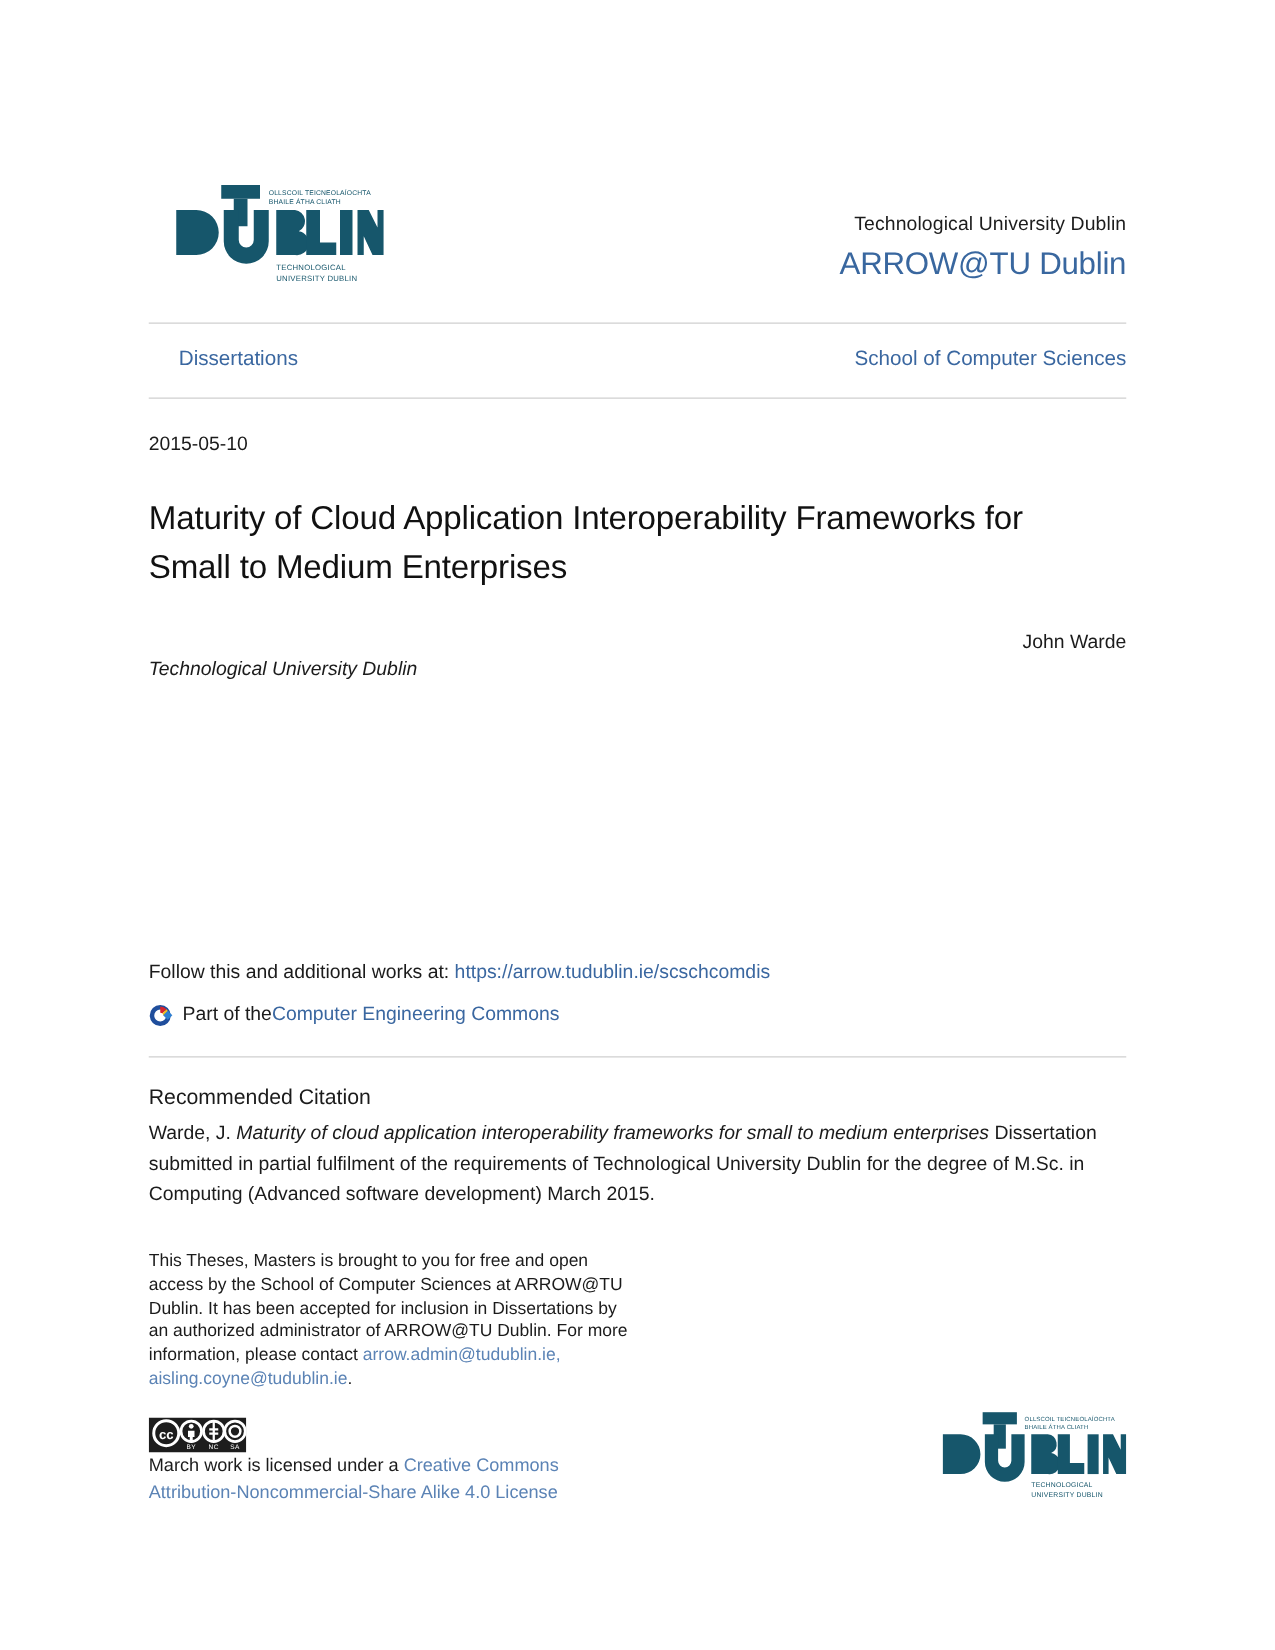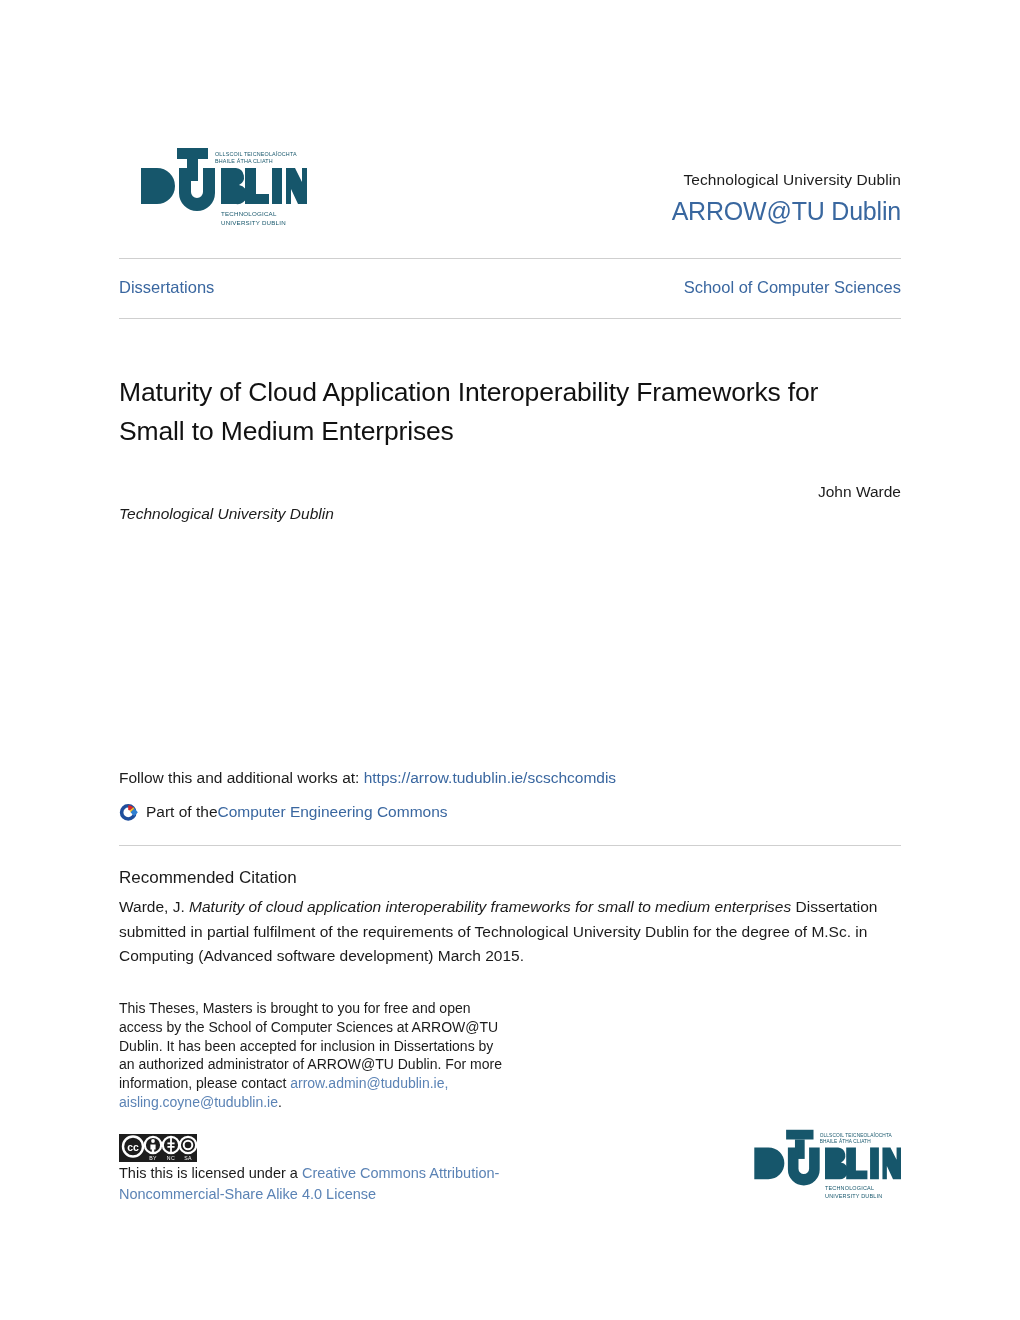--- a/index.html
+++ b/index.html
@@ -68,20 +68,21 @@
     border: 0;
     border-top: 1px solid #cfcfcf;
     margin: 0;
     width: 782px;
   }
 
   
   .navrow {
     height: 59px;
     position: relative;
+    margin-left: 24px;
   }
   .navrow a {
     position: absolute;
     top: 19px;
     font-size: 16.5px;
     color: #3a67a0;
     text-decoration: none;
   }
   .nav-left { left: 0; }
   .nav-right { right: 0; }
@@ -255,20 +256,21 @@
     <hr class="hr">
 
     <div class="navrow">
       <a class="nav-left" href="#">Dissertations</a>
       <a class="nav-right" href="#">School of Computer Sciences</a>
     </div>
 
     <hr class="hr">
 
     <div class="article">
+      <div class="pub-date">2015-05-10</div>
       <h1 class="doc-title">Maturity of Cloud Application Interoperability Frameworks for Small to Medium Enterprises</h1>
       <div class="author">
         <div class="author-name">John Warde</div>
         <div class="author-affil">Technological University Dublin</div>
       </div>
     </div>
   </div>
 
   <div class="follow">
     <div class="follow-line">
@@ -313,21 +315,21 @@
 
       <circle cx="69" cy="11" r="8.2" fill="none" stroke="#ffffff" stroke-width="2.2"></circle>
       <circle cx="69" cy="11" r="4.3" fill="none" stroke="#ffffff" stroke-width="2"></circle>
 
       <text x="34" y="25.6" text-anchor="middle" font-family="'Liberation Sans', sans-serif" font-size="5.2" fill="#ffffff" letter-spacing="0.4">BY</text>
       <text x="52" y="25.6" text-anchor="middle" font-family="'Liberation Sans', sans-serif" font-size="5.2" fill="#ffffff" letter-spacing="0.4">NC</text>
       <text x="69" y="25.6" text-anchor="middle" font-family="'Liberation Sans', sans-serif" font-size="5.2" fill="#ffffff" letter-spacing="0.4">SA</text>
     </svg>
   </div>
 
-  <div class="license"><span>This this is licensed under a </span><a href="#">Creative Commons Attribution-Noncommercial-Share Alike 4.0 License</a></div>
+  <div class="license"><span>March work is licensed under a </span><a href="#">Creative Commons Attribution-Noncommercial-Share Alike 4.0 License</a></div>
 
   <svg class="logo-bottom" viewBox="0 0 172 86">
     <rect x="42" y="2" width="31" height="11" fill="#16566b"></rect>
     <rect x="52" y="13" width="11" height="22" fill="#16566b"></rect>
     <path d="M6 22 h16 a18 18 0 0 1 0 36 H6 Z M17 31 h4 a9 9 0 0 1 0 18 h-4 Z" fill="#16566b"></path>
     <path d="M44 22 h12 v24 a6 6 0 0 0 12 0 V22 h12 v25 a18 18 0 0 1 -36 0 Z" fill="#16566b"></path>
     <path d="M86 22 h15 a9 9 0 0 1 3 17 a9 9 0 0 1 -3 19 H86 Z M97 31 h4 a4 4 0 0 1 0 8 h-4 Z M97 46 h4 a5 5 0 0 1 0 9 h-4 Z" fill="#16566b"></path>
     <path d="M110 22 h11 v26 h13 v10 h-24 Z" fill="#16566b"></path>
     <rect x="137" y="22" width="10" height="36" fill="#16566b"></rect>
     <path d="M151 22 h9 l7 14 V22 h5 v36 h-9 l-7 -15 v15 h-5 Z" fill="#16566b"></path>

